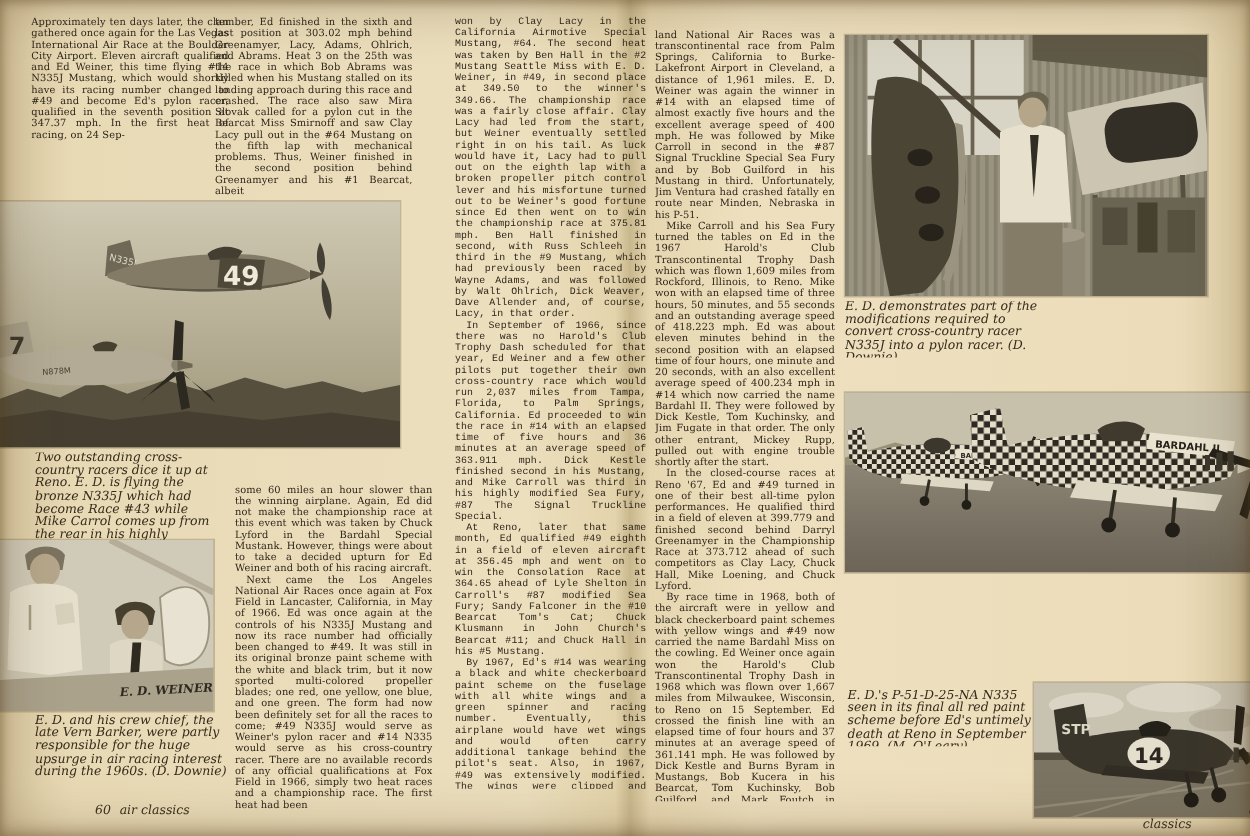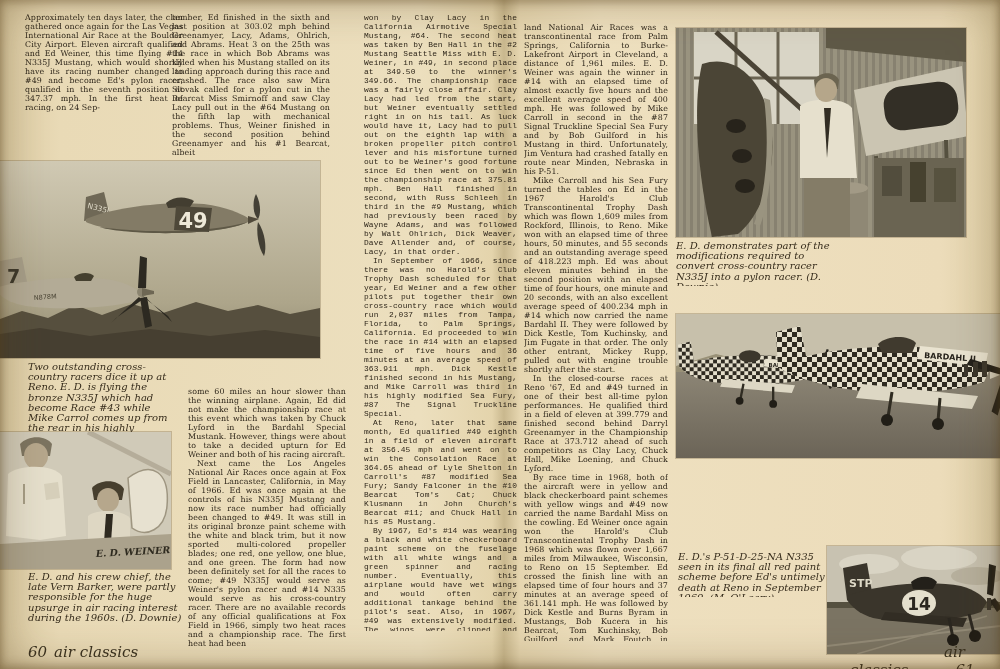--- a/index.html
+++ b/index.html
@@ -7,21 +7,21 @@
     font-family:"DejaVu Serif",serif;color:#2e261a;
     background:linear-gradient(90deg,#dccca4 0%,#e9dab6 6%,#ecdfbe 42%,#e4d4ac 49.2%,#c9b88e 50.4%,#e6d6b0 52%,#eee0bf 60%,#ecdcba 94%,#dfcfa6 100%);}
   .vignette{position:absolute;inset:0;pointer-events:none;
     box-shadow:inset 0 0 46px rgba(86,62,26,.38), inset 0 3px 8px rgba(86,62,26,.30), inset 0 -4px 10px rgba(86,62,26,.32);}
   .col{position:absolute;text-align:justify;font-size:7.9px;line-height:9px;overflow:hidden;letter-spacing:.1px;}
   .col p{margin:0;text-indent:9px;}
   .col p:first-child{text-indent:0;}
   .caption{position:absolute;font-style:italic;font-size:10px;line-height:10.2px;color:#352b1b;overflow:hidden;}
   .photo{position:absolute;overflow:hidden;background:#b0a890;box-shadow:0 0 0 1px rgba(92,76,46,.28);}
   .photo svg{display:block;width:100%;height:100%;}
-  .footer{position:absolute;font-size:15px;color:#38301f;font-style:italic;}
+  .footer{position:absolute;font-size:10px;color:#38301f;font-style:italic;margin-left:48px;}
   .footer .pn{font-style:italic;margin:0 7px 0 0;}
   .footer.right .pn{margin:0 0 0 7px;padding-left:40px;}
 </style>
 </head>
 <body>
 
 <div class="spread">
 
   <div class="col" style="left:25px;top:13px;width:158px;height:150px;">
       <p>Approximately ten days later, the clan gathered once again for the Las Vegas International Air Race at the Boulder City Airport. Eleven aircraft qualified and Ed Weiner, this time flying #14 N335J Mustang, which would shortly have its racing number changed to #49 and become Ed's pylon racer, qualified in the seventh position at 347.37 mph. In the first heat of racing, on 24 Sep-</p>

